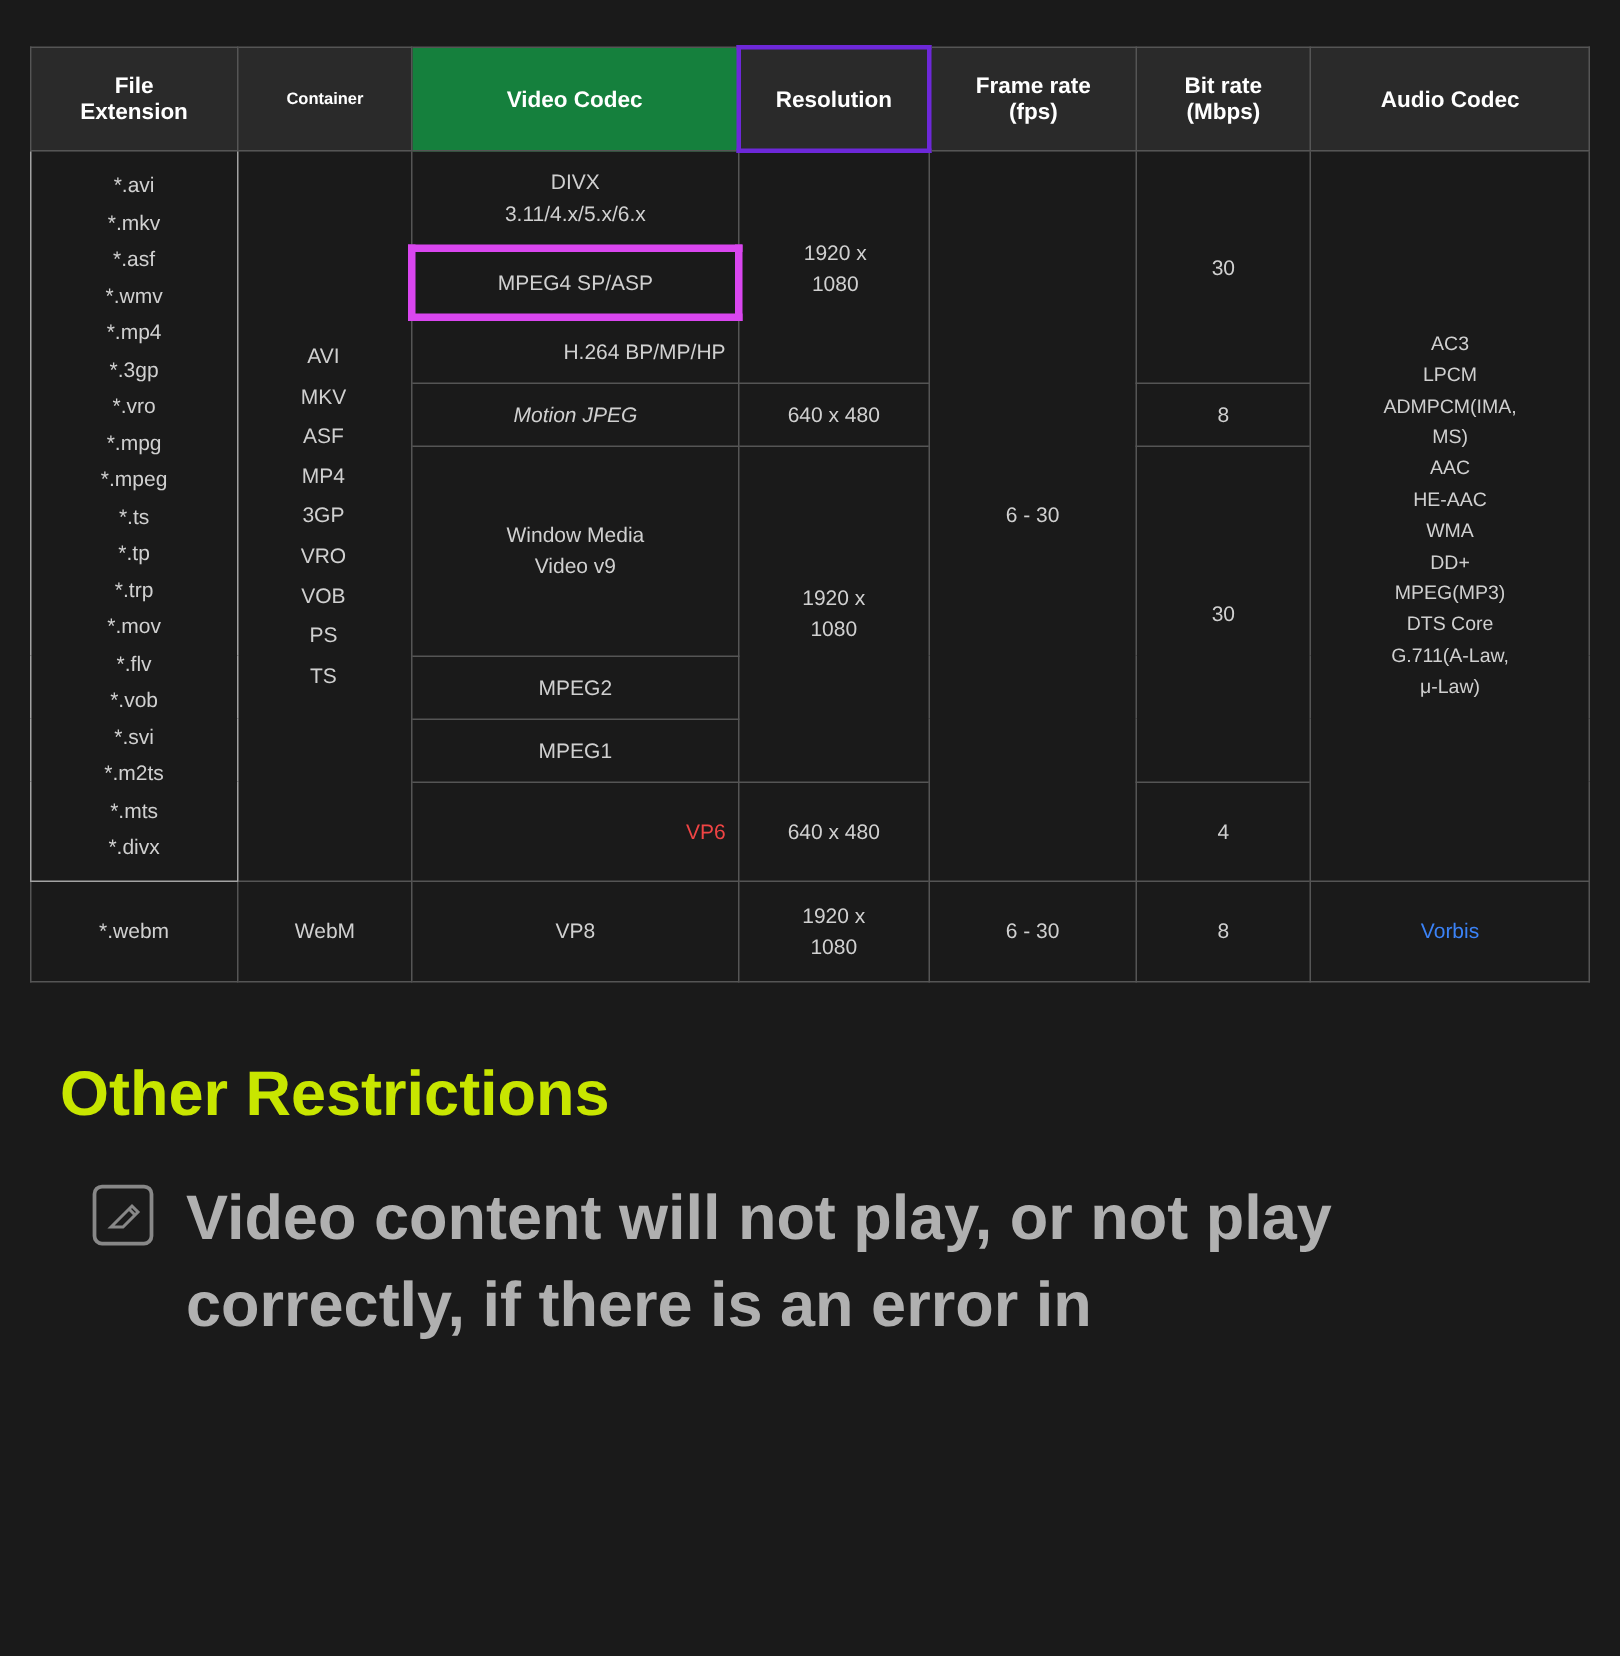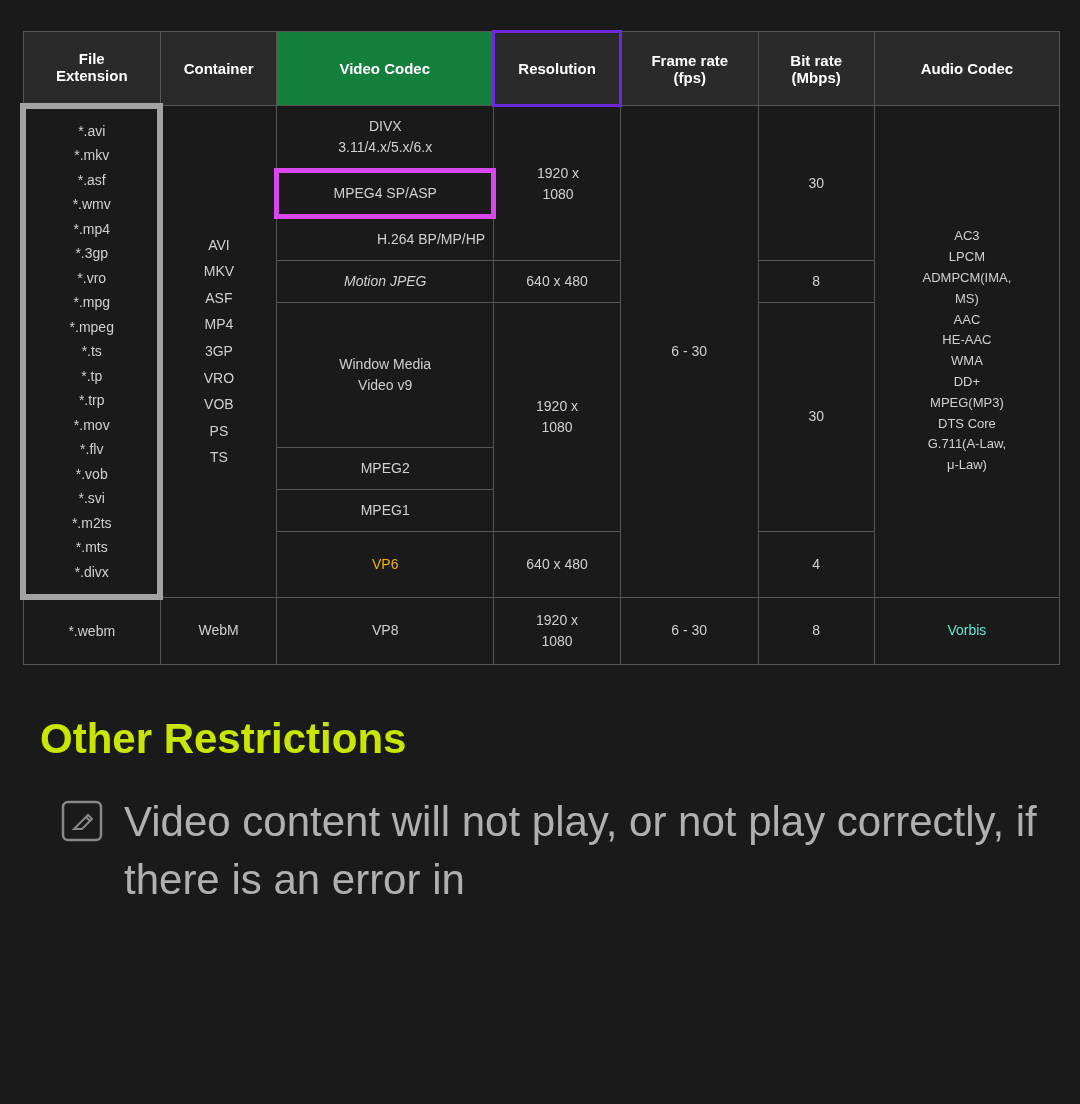--- a/index.html
+++ b/index.html
@@ -59,42 +59,42 @@
       color: #b0b0b0;
       margin-right: 20px;
       margin-top: 5px;
       flex-shrink: 0;
     }
 
     .note-text {
       font-size: 42px;
       color: #b0b0b0;
       line-height: 1.4;
-      font-weight: 400;
+      font-weight: 700;
     }
   </style>
 </head>
 <body>
 
 <table style="width:100%; border-collapse:collapse; font-size:14px; margin-bottom:50px; border:1px solid #555;">
   <thead>
     <tr>
       <th style="background:#2a2a2a; color:#fff; border:1px solid #555; padding:14px 8px; text-align:center; font-size:15px; width:130px;">File<br>Extension</th>
-      <th style="background:#2a2a2a; color:#fff; border:1px solid #555; padding:28px 8px; text-align:center; font-size:15px; width:110px;">Container</th>
+      <th style="background:#2a2a2a; color:#fff; border:1px solid #555; padding:28px 8px; text-align:center; font-size:11px; width:110px;">Container</th>
       <th style="background:#15803d; color:#fff; border:1px solid #555; padding:14px 8px; text-align:center; font-size:15px; width:205px;">Video Codec</th>
       <th style="background:#2a2a2a; color:#fff; border:3px solid #6d28d9; padding:14px 8px; text-align:center; font-size:15px; width:120px;">Resolution</th>
       <th style="background:#2a2a2a; color:#fff; border:1px solid #555; padding:14px 8px; text-align:center; font-size:15px; width:130px;">Frame rate<br>(fps)</th>
       <th style="background:#2a2a2a; color:#fff; border:1px solid #555; padding:14px 8px; text-align:center; font-size:15px; width:110px;">Bit rate<br>(Mbps)</th>
       <th style="background:#2a2a2a; color:#fff; border:1px solid #555; padding:14px 8px; text-align:center; font-size:15px; width:175px;">Audio Codec</th>
     </tr>
   </thead>
   <tbody>
 
     <tr>
-      <td rowspan="8" style="border:6px solid #a3a3a3; padding:10px 8px; text-align:center; vertical-align:middle; color:#d0d0d0; line-height:1.75;">*.avi<br>*.mkv<br>*.asf<br>*.wmv<br>*.mp4<br>*.3gp<br>*.vro<br>*.mpg<br>*.mpeg<br>*.ts<br>*.tp<br>*.trp<br>*.mov<br>*.flv<br>*.vob<br>*.svi<br>*.m2ts<br>*.mts<br>*.divx</td>
+      <td rowspan="8" style="border:1px solid #a3a3a3; padding:10px 8px; text-align:center; vertical-align:middle; color:#d0d0d0; line-height:1.75;">*.avi<br>*.mkv<br>*.asf<br>*.wmv<br>*.mp4<br>*.3gp<br>*.vro<br>*.mpg<br>*.mpeg<br>*.ts<br>*.tp<br>*.trp<br>*.mov<br>*.flv<br>*.vob<br>*.svi<br>*.m2ts<br>*.mts<br>*.divx</td>
       <td rowspan="8" style="border:1px solid #555; padding:10px 8px; text-align:center; vertical-align:middle; color:#d0d0d0; line-height:1.9;">AVI<br>MKV<br>ASF<br>MP4<br>3GP<br>VRO<br>VOB<br>PS<br>TS</td>
       <td style="border:1px solid #555; padding:10px 8px; text-align:center; vertical-align:middle; color:#d0d0d0;">DIVX<br>3.11/4.x/5.x/6.x</td>
       <td rowspan="3" style="border:1px solid #555; padding:10px 8px; text-align:center; vertical-align:middle; color:#d0d0d0;">1920 x<br>1080</td>
       <td rowspan="8" style="border:1px solid #555; padding:10px 8px; text-align:center; vertical-align:middle; color:#d0d0d0;">6 - 30</td>
       <td rowspan="3" style="border:1px solid #555; padding:10px 8px; text-align:center; vertical-align:middle; color:#d0d0d0;">30</td>
       <td rowspan="8" style="border:1px solid #555; padding:10px 8px; text-align:center; vertical-align:middle; color:#d0d0d0; line-height:1.6; font-size:13px;">AC3<br>LPCM<br>ADMPCM(IMA,<br>MS)<br>AAC<br>HE-AAC<br>WMA<br>DD+<br>MPEG(MP3)<br>DTS Core<br>G.711(A-Law,<br>μ-Law)</td>
     </tr>
 
     <tr>
       <td style="border:5px solid #d946ef; padding:10px 8px; text-align:center; vertical-align:middle; color:#d0d0d0;margin-top:36px;">MPEG4 SP/ASP</td>
@@ -118,33 +118,33 @@
 
     <tr>
       <td style="border:1px solid #555; padding:10px 8px; text-align:center; vertical-align:middle; color:#d0d0d0;">MPEG2</td>
     </tr>
 
     <tr>
       <td style="border:1px solid #555; padding:10px 8px; text-align:center; vertical-align:middle; color:#d0d0d0;">MPEG1</td>
     </tr>
 
     <tr>
-      <td style="border:1px solid #555; padding:22px 8px; text-align:center; vertical-align:middle; color:#eab308;">VP6</td>
+      <td style="border:1px solid #555; padding:22px 8px; text-align:right; vertical-align:middle; color:#ef4444;">VP6</td>
       <td style="border:1px solid #555; padding:10px 8px; text-align:center; vertical-align:middle; color:#d0d0d0;">640 x 480</td>
       <td style="border:1px solid #555; padding:10px 8px; text-align:center; vertical-align:middle; color:#d0d0d0;">4</td>
     </tr>
 
     <tr>
       <td style="border:1px solid #555; padding:12px 8px; text-align:center; vertical-align:middle; color:#d0d0d0;">*.webm</td>
       <td style="border:1px solid #555; padding:12px 8px; text-align:center; vertical-align:middle; color:#d0d0d0;">WebM</td>
       <td style="border:1px solid #555; padding:12px 8px; text-align:center; vertical-align:middle; color:#d0d0d0;">VP8</td>
       <td style="border:1px solid #555; padding:12px 8px; text-align:center; vertical-align:middle; color:#d0d0d0;">1920 x<br>1080</td>
       <td style="border:1px solid #555; padding:12px 8px; text-align:center; vertical-align:middle; color:#d0d0d0;">6 - 30</td>
       <td style="border:1px solid #555; padding:12px 8px; text-align:center; vertical-align:middle; color:#d0d0d0;">8</td>
-      <td style="border:1px solid #555; padding:12px 8px; text-align:center; vertical-align:middle; color:#5eead4;">Vorbis</td>
+      <td style="border:1px solid #555; padding:12px 8px; text-align:center; vertical-align:middle; color:#3b82f6;">Vorbis</td>
     </tr>
   </tbody>
 </table>
 
 <div style="margin-top: 30px; padding-left: 10px;">
   <h2 class="section-title">Other Restrictions</h2>
 
   <div class="note-section" style="margin-top: 30px;">
     <div class="note-icon" style="font-size:38px; color:#888; margin-right:20px; flex-shrink:0; margin-top:5px;">
       

